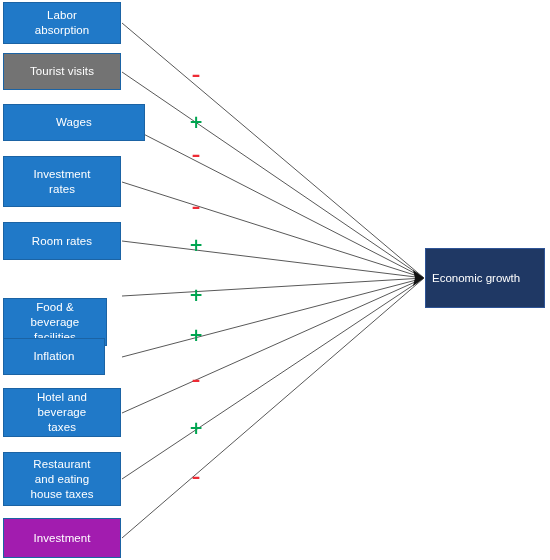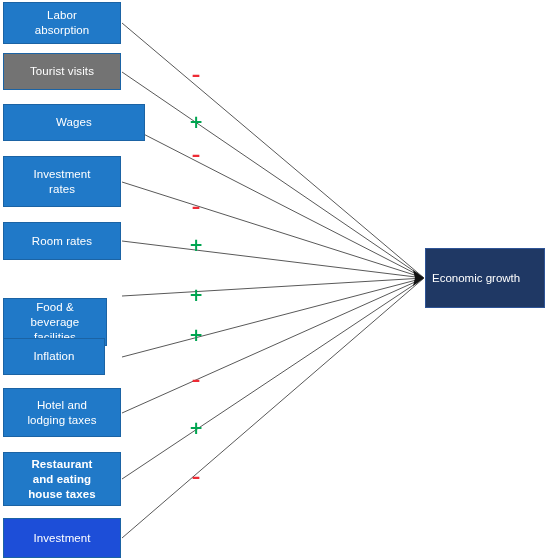--- a/index.html
+++ b/index.html
@@ -102,26 +102,26 @@
       <div class="factor-box" style="left: 3px; top: 222px; width: 118px; height: 38px; background: rgb(32, 121, 200); border-color: rgb(27, 99, 164); text-align: center;">
         <span>Room rates</span>
       </div>
       <div class="factor-box" style="left: 3px; top: 272px; width: 104px; height: 48px; background: rgb(32, 121, 200); border-color: rgb(27, 99, 164); margin-top: 26px;">
         <span>Food &amp; beverage facilities</span>
       </div>
       <div class="factor-box" style="left: 3px; top: 338px; width: 102px; height: 37px; background: rgb(32, 121, 200); border-color: rgb(27, 99, 164);">
         <span>Inflation</span>
       </div>
       <div class="factor-box" style="left: 3px; top: 388px; width: 118px; height: 49px; background: rgb(32, 121, 200); border-color: rgb(27, 99, 164);">
-        <span>Hotel and lodging taxes</span>
+        <span>Hotel and beverage taxes</span>
       </div>
-      <div class="factor-box" style="left: 3px; top: 452px; width: 118px; height: 54px; background: rgb(32, 121, 200); border-color: rgb(27, 99, 164); font-weight: bold;">
+      <div class="factor-box" style="left: 3px; top: 452px; width: 118px; height: 54px; background: rgb(32, 121, 200); border-color: rgb(27, 99, 164);">
         <span>Restaurant and eating house taxes</span>
       </div>
-      <div class="factor-box" style="left: 3px; top: 518px; width: 118px; height: 40px; background: #1d4ed8; border-color: rgb(27, 99, 164);">
+      <div class="factor-box" style="left: 3px; top: 518px; width: 118px; height: 40px; background: #a21caf; border-color: rgb(27, 99, 164);">
         <span>Investment</span>
       </div>
     </div>
   <div id="signs">
       <span class="sign negative" style="left: 196px; top: 75px; color: rgb(238, 43, 53);">–</span>
       <span class="sign positive" style="left: 196px; top: 122px; color: rgb(0, 165, 80);">+</span>
       <span class="sign negative" style="left: 196px; top: 155px; color: rgb(238, 43, 53);">–</span>
       <span class="sign negative" style="left: 196px; top: 207px; color: rgb(238, 43, 53);">–</span>
       <span class="sign positive" style="left: 196px; top: 245px; color: rgb(0, 165, 80);">+</span>
       <span class="sign positive" style="left: 196px; top: 295px; color: rgb(0, 165, 80);">+</span>

